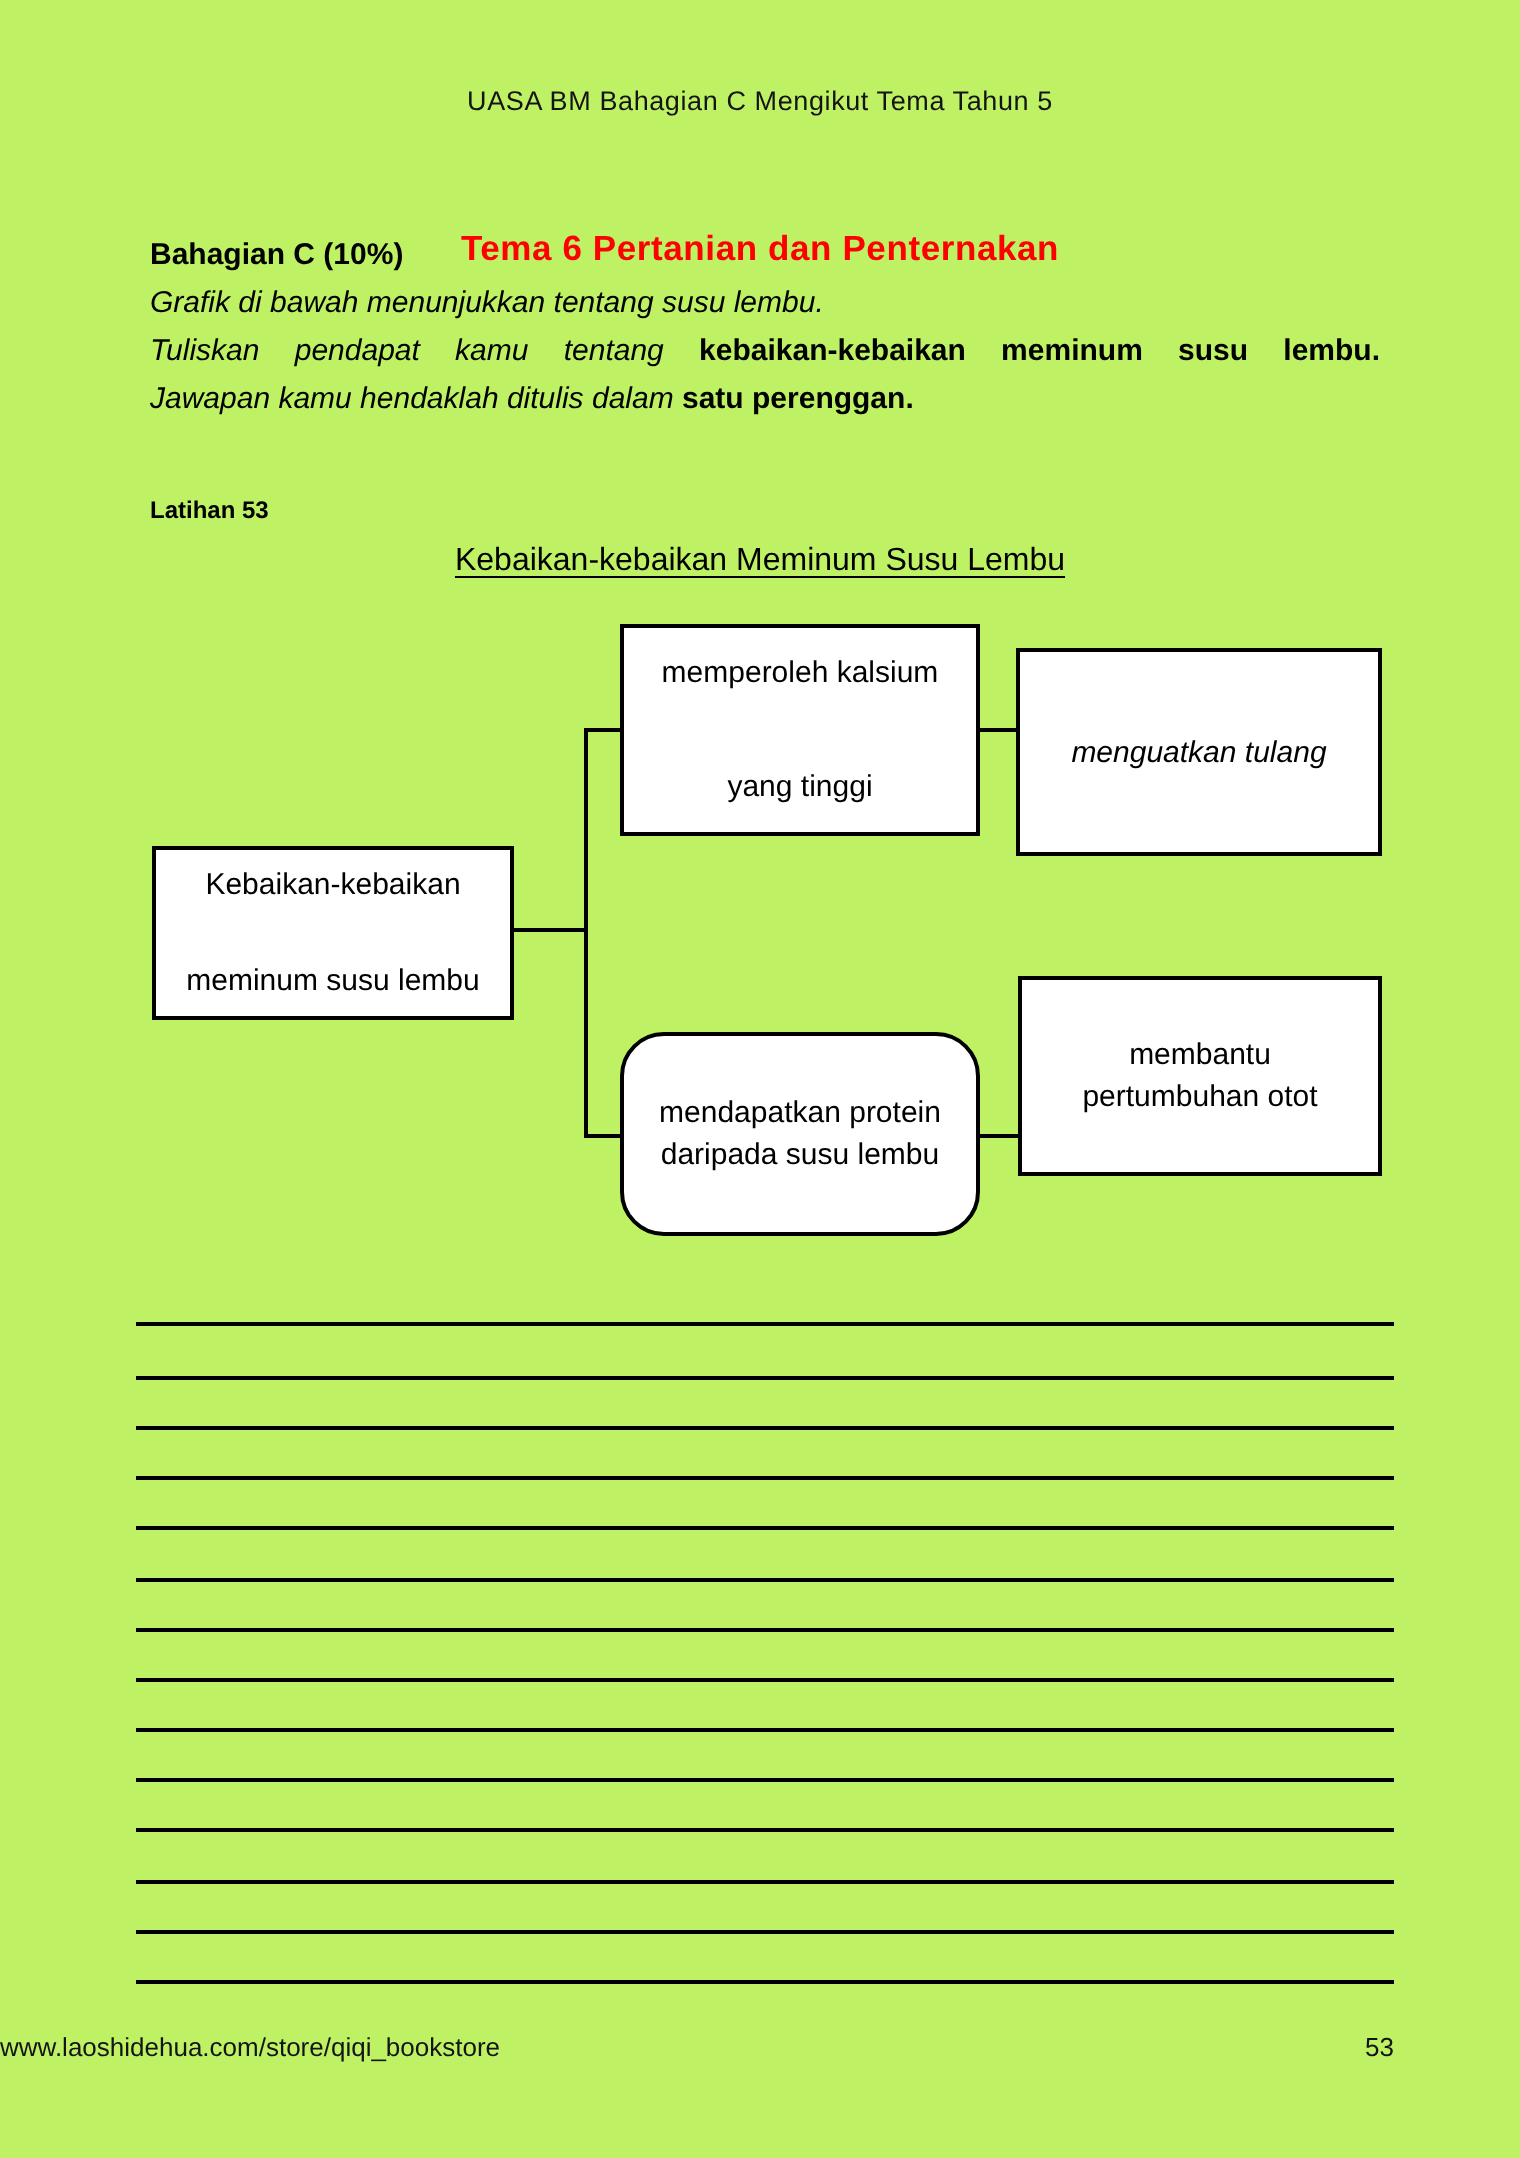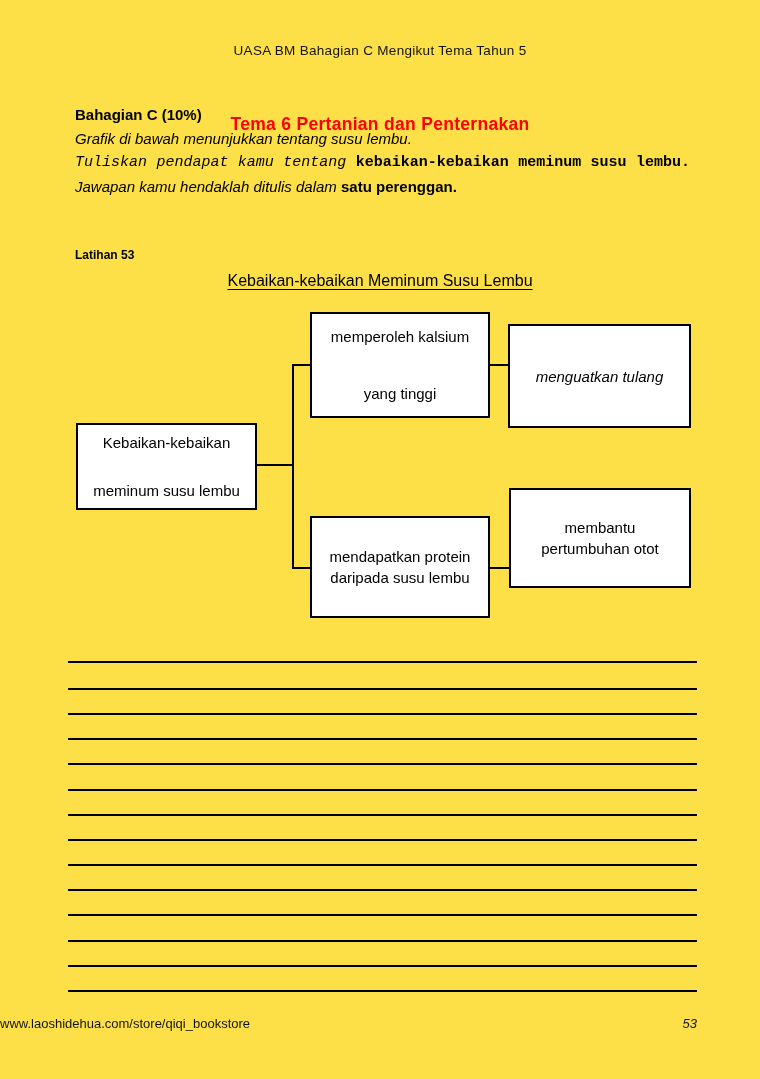--- a/index.html
+++ b/index.html
@@ -1,76 +1,76 @@
 <!DOCTYPE html>
 <html><head>
 <meta charset="utf-8">
 <style>
   html, body { margin: 0; padding: 0; background: #ffffff; }
   .page {
     position: relative;
     width: 760px;
     height: 1079px;
-    background: #fde047;
+    background: #bef264;
     font-family: "Liberation Sans", sans-serif;
     color: #000;
     overflow: hidden;
   }
   .eyebrow {
     position: absolute; top: 43px; left: 0; width: 100%;
     text-align: center; font-size: 13.5px; letter-spacing: 0.3px; color: #141414;
   }
   .title {
     position: absolute; top: 70px; left: 0; width: 100%;
     text-align: center; font-size: 17.5px; font-weight: bold; letter-spacing: 0.3px;
   }
   .intro {
-    position: absolute; left: 75px; top: 103px; width: 615px;
+    position: absolute; left: 75px; top: 116px; width: 615px;
     font-size: 15px; line-height: 24px;
   }
   .section-heading { font-weight: bold; }
   .instr-line .it { font-style: italic; }
   .instr-line .b  { font-weight: bold; }
-  .instr-line.justify { text-align: justify; text-align-last: justify; font-family: Liberation Mono, monospace; }
+  .instr-line.justify { text-align: justify; text-align-last: justify; }
   .exercise-label {
     position: absolute; left: 75px; top: 248px;
     font-size: 12px; font-weight: bold;
   }
   .diagram-heading {
     position: absolute; top: 272px; left: 0; width: 100%;
     text-align: center; font-size: 16px;
     text-decoration: underline; text-underline-offset: 3px;
   }
   .dbox {
     position: absolute; border: 2px solid #000; box-sizing: border-box;
     display: flex; flex-direction: column; justify-content: center; align-items: center;
     text-align: center; font-size: 15px; line-height: 21px; background: #fff;
   }
   #box-root     { left: 76px;  top: 423px; width: 181px; height: 87px; gap: 27px;  }
   #box-cause-0  { left: 310px; top: 312px; width: 180px; height: 106px; gap: 36px; }
   #box-effect-0 { left: 508px; top: 324px; width: 183px; height: 104px; font-style: italic; }
-  #box-cause-1  { left: 310px; top: 516px; width: 180px; height: 102px; }
+  #box-cause-1  { left: 310px; top: 516px; width: 180px; height: 102px; border-radius: 22px; }
   #box-effect-1 { left: 509px; top: 488px; width: 182px; height: 100px; }
   .conn { position: absolute; background: #000; }
   #conn-root      { left: 257px; top: 464px; width: 35px;  height: 2px; }
   #conn-trunk     { left: 292px; top: 364px; width: 2px;   height: 205px; }
   #conn-top-in    { left: 292px; top: 364px; width: 18px;  height: 2px; }
   #conn-bottom-in { left: 292px; top: 567px; width: 18px;  height: 2px; }
   #conn-top-out   { left: 490px; top: 364px; width: 18px;  height: 2px; }
   #conn-bottom-out{ left: 490px; top: 567px; width: 19px;  height: 2px; }
   .answer-line {
     position: absolute; left: 68px; width: 629px; height: 0;
     border-top: 2px solid #000;
   }
   .footer-url {
     position: absolute; top: 1016px; left: 0; width: 100%;
     font-size: 13px; color: #141414;
   }
   .page-number {
-    position: absolute; top: 1016px; right: 63px; font-size: 13px; color: #141414; font-style: italic;
+    position: absolute; top: 1016px; right: 63px; font-size: 13px; color: #141414;
   }
 </style>
 </head>
 <body>
 
 <div class="page">
 
   <div class="eyebrow">UASA BM Bahagian C Mengikut Tema Tahun 5</div>
   <div class="title" style="color: rgb(255, 0, 0); margin-top: 44px;">Tema 6 Pertanian dan Penternakan</div>
 

